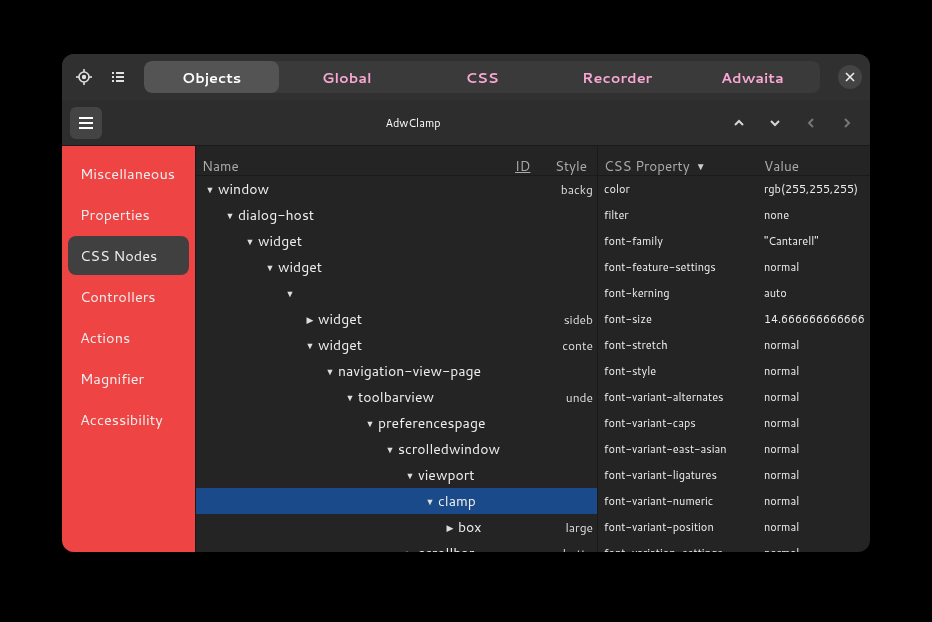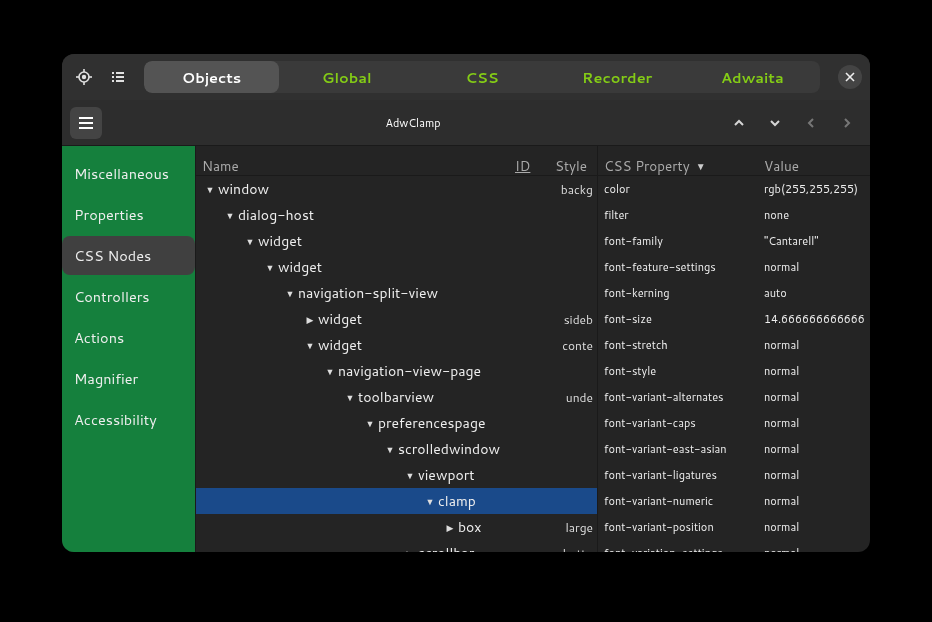--- a/index.html
+++ b/index.html
@@ -49,21 +49,21 @@
     flex: 1;
     margin: 12px 6px;
   }
   .tab {
     flex: 1;
     height: 32px;
     display: flex;
     align-items: center;
     justify-content: center;
     font-size: 14.5px;
-    color: #84cc16;
+    color: #f9a8d4;
     cursor: pointer;
     font-weight: 600;
   }
   .tab.active {
     background: #545454;
     border-radius: 8px;
     color: #fff;
   }
   .close-btn {
     width: 24px;
@@ -111,23 +111,23 @@
     opacity: 0.8;
   }
   .nav-icon.dim { opacity: 0.35; }
   .content {
     flex: 1;
     display: flex;
     overflow: hidden;
   }
   .sidebar {
     width: 134px;
-    background: #15803d;
+    background: #ef4444;
     border-right: 1px solid #1a1a1a;
-    padding: 8px 0;
+    padding: 8px 6px;
   }
   .sidebar-item {
     padding: 9px 12px;
     border-radius: 8px;
     cursor: pointer;
     font-size: 14.5px;
     color: #eee;
     margin-bottom: 2px;
   }
   .sidebar-item.active {
@@ -310,21 +310,20 @@
           </div>
           <div class="tree-row">
             <div style="width: 66px;"></div>
             <div class="expander">▼</div>
             <div class="tree-label">widget</div>
             <div class="tree-style"></div>
           </div>
           <div class="tree-row">
             <div style="width: 86px;"></div>
             <div class="expander">▼</div>
-            <div class="tree-label">navigation-split-view</div>
             <div class="tree-style"></div>
           </div>
           <div class="tree-row">
             <div style="width: 106px;"></div>
             <div class="expander">▶</div>
             <div class="tree-label">widget</div>
             <div class="tree-style">sideb</div>
           </div>
           <div class="tree-row">
             <div style="width: 106px;"></div>

